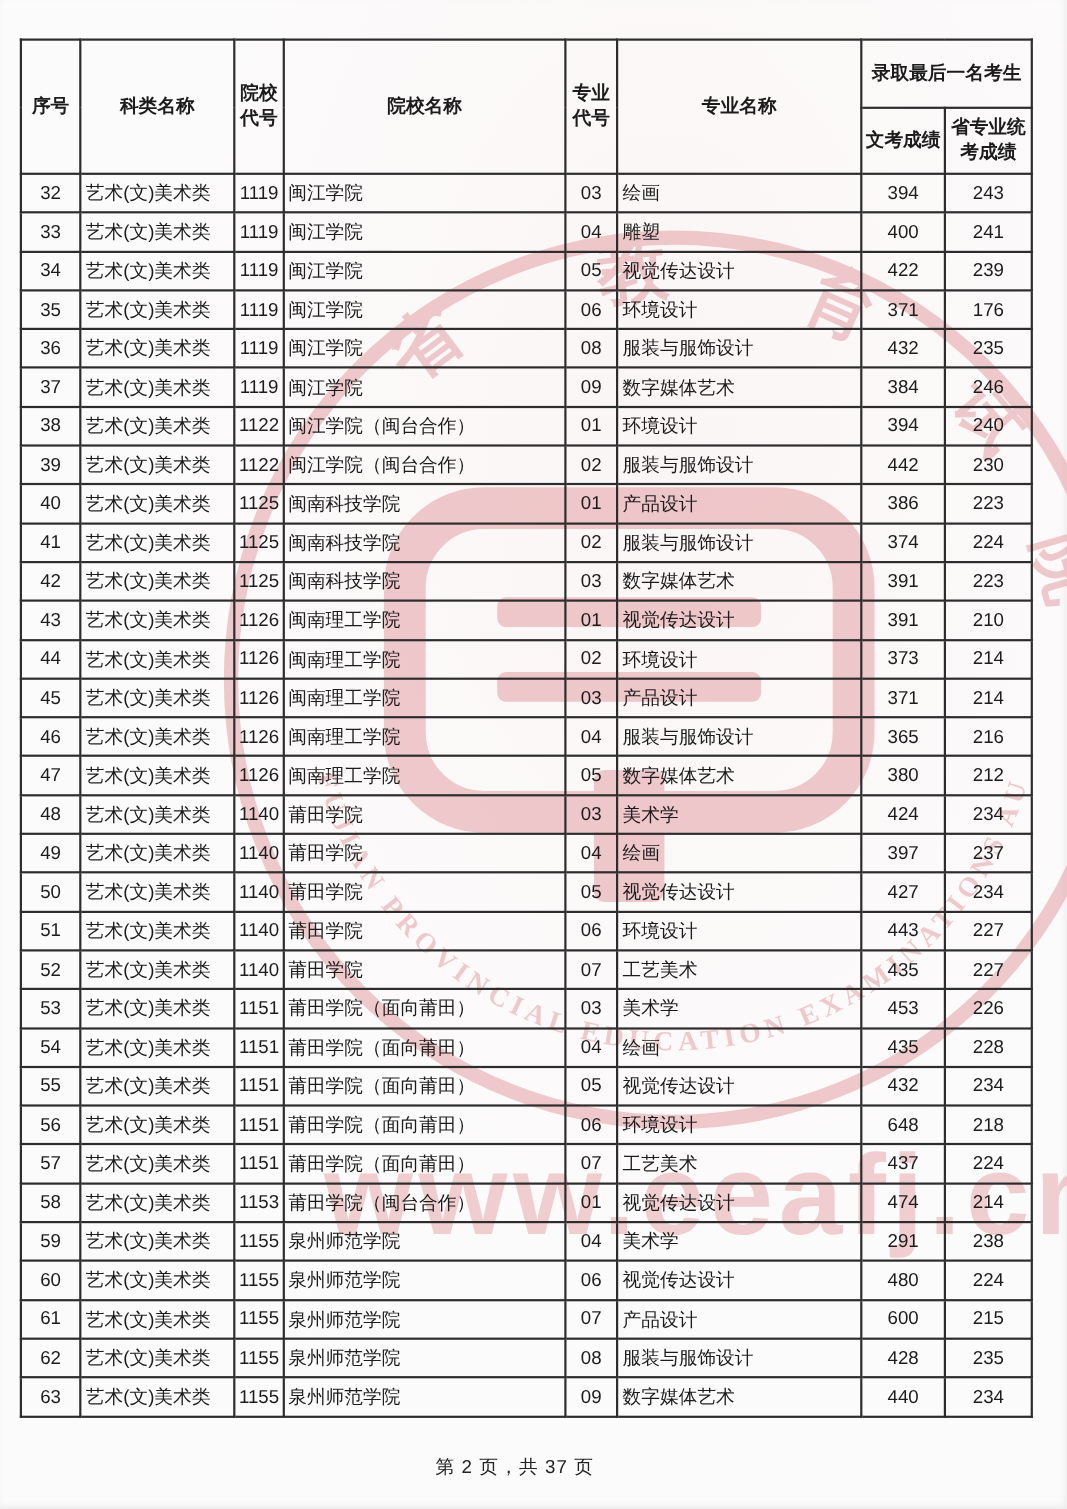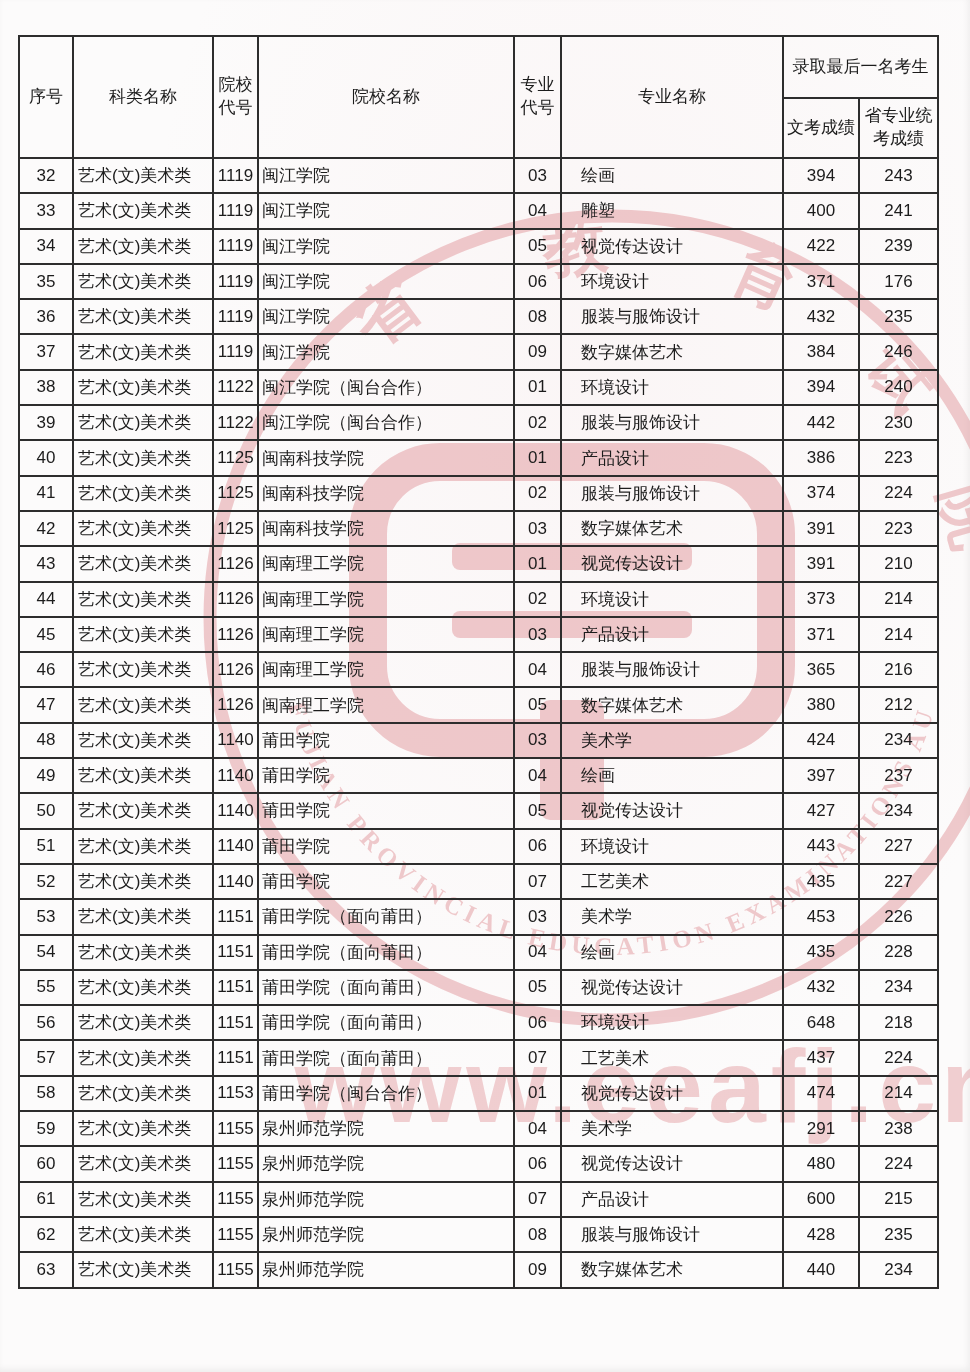--- a/index.html
+++ b/index.html
@@ -45,35 +45,35 @@
     background: transparent;
   }
   table.scores th, table.scores td {
     border: 2px solid #2d2d2d;
     font-size: 17px;
     vertical-align: middle;
     overflow: hidden;
     white-space: nowrap;
   }
   table.scores thead th {
-    font-weight: normal;
+    font-weight: bold;
     text-align: center;
     white-space: normal;
     line-height: 1.35;
     padding: 0 2px;
   }
   thead tr.h-top { height: 62px; }
   thead tr.h-sub { height: 60px; }
   tbody tr { height: 35.3px; margin-left: 28px; }
   td.c-seq    { text-align: center; }
   td.c-cat    { text-align: left; padding-left: 4px; }
   td.c-code   { text-align: center; }
   td.c-school { text-align: left; padding-left: 3px; }
   td.c-mcode  { text-align: center; }
-  td.c-major  { text-align: left; padding-left: 19px; }
+  td.c-major  { text-align: left; padding-left: 4px; }
   td.c-score  { text-align: center; }
 
   
   .footer {
     position: absolute; left: 0; right: 34px; top: 1322px;
     text-align: center;
     font-size: 17px;
     letter-spacing: 1px;
     z-index: 1;
     color: #222;
@@ -457,13 +457,14 @@
     <td class="c-code">1155</td>
     <td class="c-school">泉州师范学院</td>
     <td class="c-mcode">09</td>
     <td class="c-major">数字媒体艺术</td>
     <td class="c-score">440</td>
     <td class="c-score">234</td>
   </tr>
       </tbody>
   </table>
 
+  <div class="footer">第 2 页，共 37 页</div>
 </div>
 
 </body></html>

